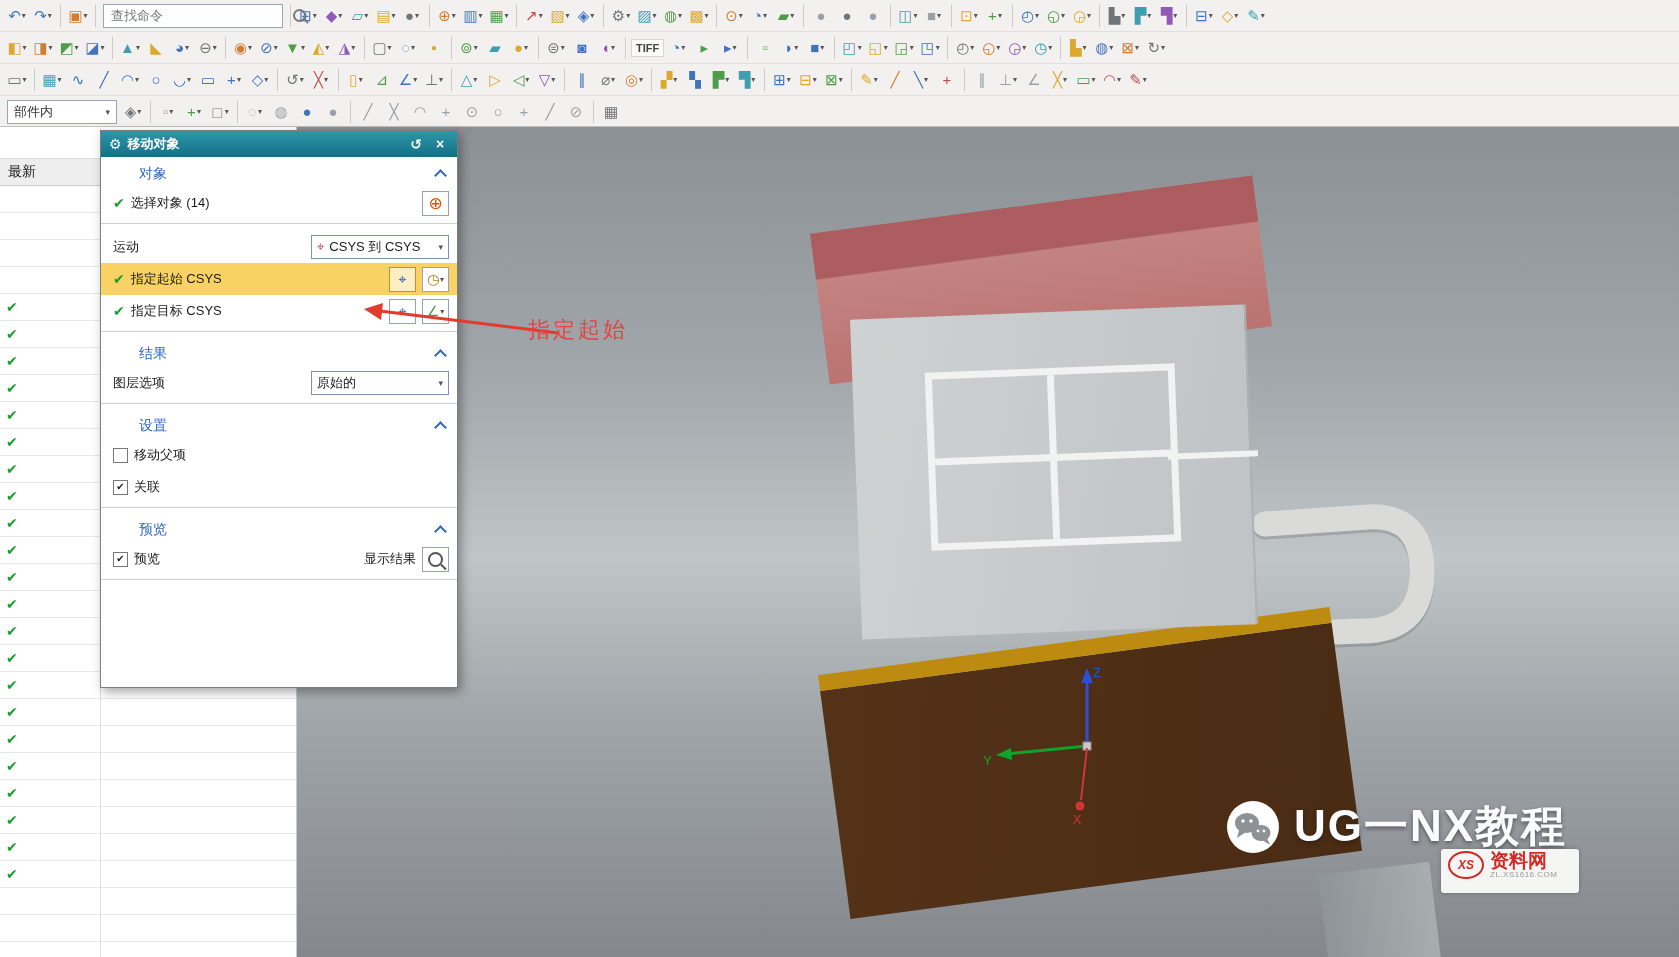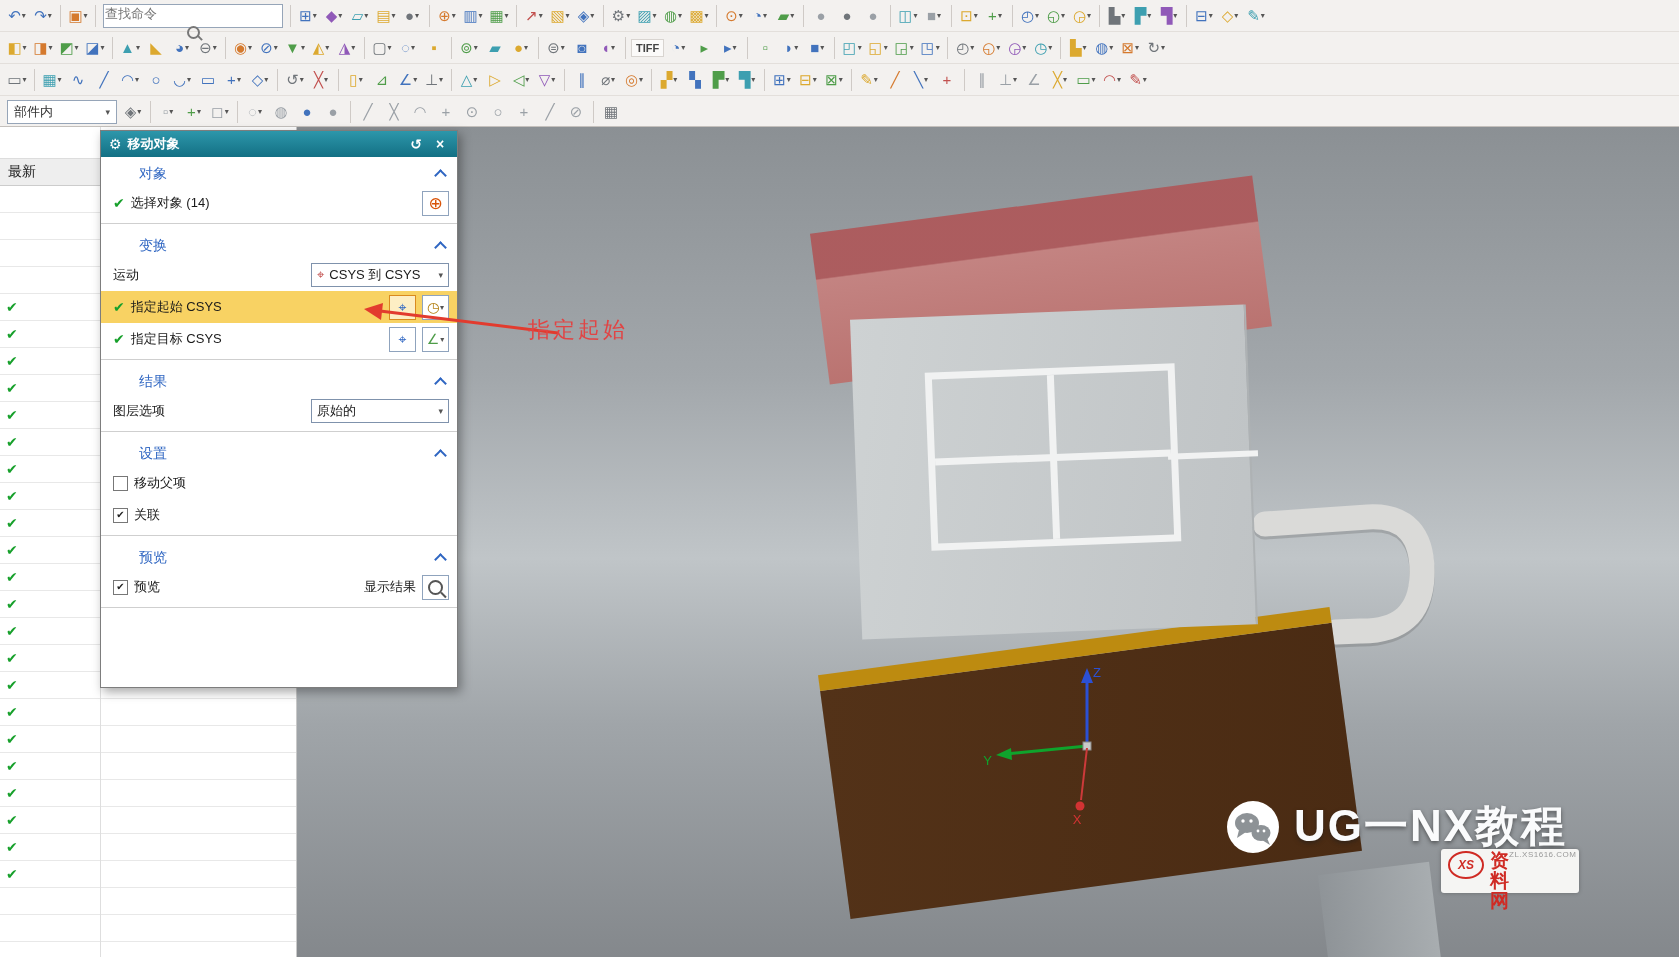--- a/index.html
+++ b/index.html
@@ -6,21 +6,21 @@
   body{font-family:"Liberation Sans","DejaVu Sans",sans-serif;}
   #stage{position:relative;width:1679px;height:957px;overflow:hidden;background:#fff;}
 
   
   .toolbars{position:absolute;left:0;top:0;right:0;height:126px;background:#f3f1ef;border-bottom:1px solid #c4c0bc;z-index:5;}
   .tb-row{display:flex;align-items:center;padding:0 4px;height:31px;border-bottom:1px solid #e3dfdb;}
   .tb-row:last-child{border-bottom:none;}
   .ticon{display:inline-flex;align-items:center;justify-content:center;min-width:22px;height:25px;padding:0 2px;border-radius:3px;font-size:15px;line-height:1;cursor:default;}
   .ticon .dd{font-size:8px;color:#555;margin-left:1px;}
   .tsep{width:1px;height:22px;background:#cfcac6;margin:0 4px;flex:0 0 1px;}
-  .tsearch{display:flex;align-items:center;border:1px solid #96a5b8;background:#fff;height:22px;width:168px;margin:0 3px;padding:0 5px;gap:4px;flex-direction:column;}
+  .tsearch{display:flex;align-items:center;border:1px solid #96a5b8;background:#fff;height:22px;width:168px;margin:0 3px;padding:0 5px;gap:4px;}
   .tsearch input{border:0;outline:0;flex:1;font-size:13px;color:#444;background:transparent;font-family:inherit;}
   .tsearch input::placeholder{color:#777;}
   .lens{width:9px;height:9px;border:2px solid #777;border-radius:50%;position:relative;flex:0 0 auto;}
   .lens::after{content:"";position:absolute;width:6px;height:2px;background:#777;transform:rotate(45deg);right:-5px;bottom:-2px;}
   .tselect{display:flex;align-items:center;justify-content:space-between;border:1px solid #96a5b8;background:#fff;height:22px;width:96px;margin:0 3px;padding:0 6px;font-size:13px;color:#333;}
   .tselect .dd{font-size:9px;color:#555;}
   .ttext{font-size:11px;font-weight:bold;color:#444;padding:2px 4px;border:1px solid #d8d4d0;background:#fbfaf9;margin:0 1px;}
 
   
   .tree{position:absolute;left:0;top:126px;width:296px;bottom:0;background:#fff;border-right:1px solid #c9c9c9;z-index:2;}
@@ -81,21 +81,21 @@
   .lens2{width:11px;height:11px;border:2px solid #555;border-radius:50%;position:relative;}
   .lens2::after{content:"";position:absolute;width:7px;height:2px;background:#555;transform:rotate(45deg);right:-6px;bottom:-3px;}
 
   
   #anno{position:absolute;left:0;top:0;width:1679px;height:957px;z-index:60;pointer-events:none;}
   .anno-text{position:absolute;left:528px;top:315px;font-size:22px;color:#e14444;letter-spacing:3px;z-index:61;pointer-events:none;}
   .wechat{position:absolute;left:1226px;top:797px;display:flex;align-items:center;gap:14px;z-index:20;}
   .wechat-text{font-size:44px;font-weight:bold;color:#fafbfc;text-shadow:0 2px 4px rgba(30,30,30,.55);letter-spacing:2px;}
   .wm{position:absolute;left:1441px;top:849px;width:138px;height:44px;background:#f5f5f3;border-radius:3px;display:flex;padding:2px 7px;gap:6px;z-index:21;box-shadow:0 0 4px rgba(0,0,0,.25);box-sizing:border-box;}
   .wm-logo{width:32px;height:24px;border:2px solid #cf2b24;border-radius:50%;color:#cf2b24;font-style:italic;font-weight:bold;font-size:12px;display:flex;align-items:center;justify-content:center;flex:0 0 auto;}
-  .wm-col{display:flex;line-height:1.05;}
+  .wm-col{display:flex;flex-direction:column;line-height:1.05;}
   .wm-title{color:#cf2b24;font-weight:bold;font-size:19px;}
   .wm-sub{font-size:8px;color:#999;letter-spacing:.5px;}
 </style>
 </head>
 <body>
 
 <div id="stage">
 
   <div class="toolbars" id="toolbars">
       <div class="tb-row">
@@ -792,24 +792,20 @@
       <div class="drow">
         <span class="gck"></span>
         <span>选择对象 (14)</span>
         <span style="margin-left:auto"></span>
         <span class="ibtn">
             <span class="crosshair">⊕</span>
           </span>
       </div>
       <div class="dlg-sep"></div>
 
-      <div class="sec-head">
-        <span>变换</span>
-        <span class="chev"></span>
-      </div>
       <div class="drow">
         <span>运动</span>
         <span class="ddl" style="margin-left:auto;width:138px;">
           <span class="ddl-icon" style="color:#c2504e">⌖</span>
           <span>CSYS 到 CSYS</span>
           <span class="dd">▾</span>
         </span>
       </div>
       <div class="drow hl">
         <span class="gck"></span>

